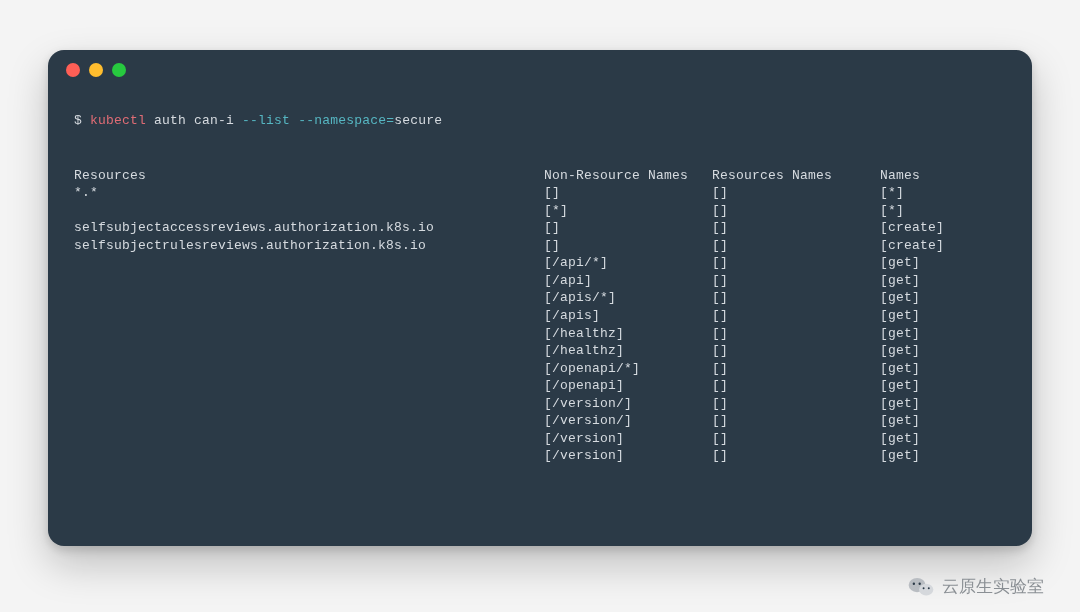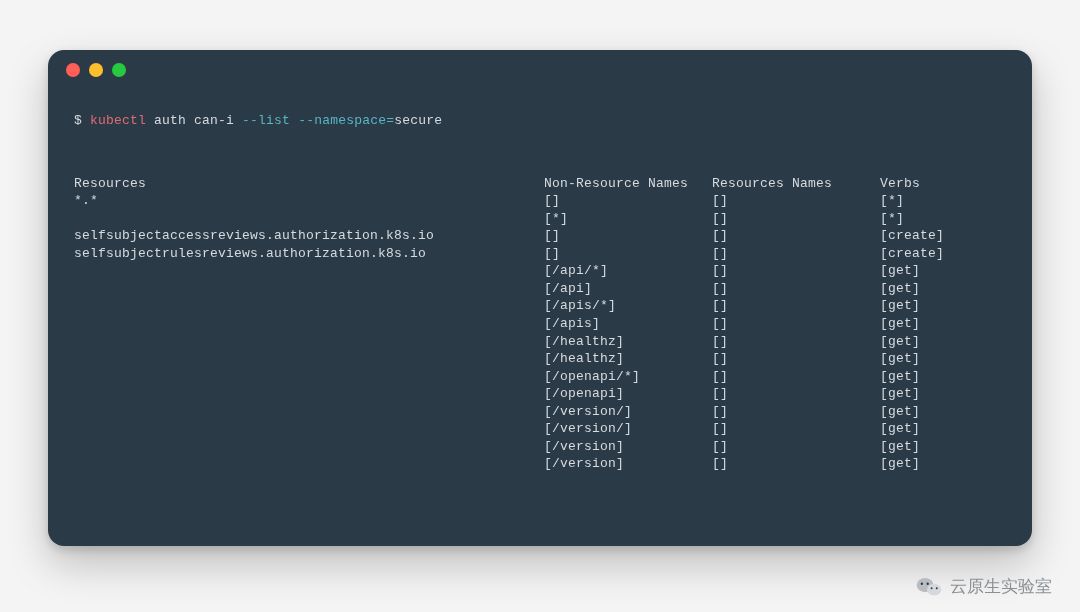--- a/index.html
+++ b/index.html
@@ -9,25 +9,25 @@
   .dot{width:14px;height:14px;border-radius:50%;}
   .dot.red{background:#ff5f56;}
   .dot.yellow{background:#ffbd2e;}
   .dot.green{background:#27c93f;}
   .body{padding:4px 26px 20px 26px;font-family:"SFMono-Regular",Menlo,Consolas,"Liberation Mono",monospace;font-size:13px;line-height:1.35;color:#d6dbe0;white-space:pre;letter-spacing:.2px;}
   .prompt{color:#d6dbe0;}
   .cmd{color:#d6dbe0;}
   .kw{color:#e06c75;}
   .flag{color:#56b6c2;}
   .val{color:#d6dbe0;}
-  .cols{display:grid;grid-template-columns:470px 168px 168px auto;margin-top:8px;}
+  .cols{display:grid;grid-template-columns:470px 168px 168px auto;}
   .row{display:contents;}
   .cell{white-space:pre;}
   .spacer{height:20px;}
-  .watermark{position:absolute;right:28px;bottom:14px;display:flex;align-items:center;gap:8px;color:#8a8f94;font-size:17px;}
+  .watermark{position:absolute;right:36px;bottom:14px;display:flex;align-items:center;gap:8px;color:#8a8f94;font-size:17px;}
   .wm-icon{width:26px;height:22px;position:relative;}
   .wm-icon svg{width:100%;height:100%;}
 </style>
 </head>
 <body>
 
 <div class="stage">
 
   <div class="term">
     <div class="titlebar">
@@ -37,21 +37,21 @@
     </div>
 
     <div class="body">
 <span><span class="prompt">$</span> <span class="kw">kubectl</span> <span class="cmd">auth can-i</span> <span class="flag">--list</span> <span class="flag">--namespace=</span><span class="val">secure</span></span>
 <div class="spacer"></div>
 <div class="cols">
   <div class="row">
     <span class="cell">Resources</span>
     <span class="cell">Non-Resource Names</span>
     <span class="cell">Resources Names</span>
-    <span class="cell">Verbs</span>
+    <span class="cell">Names</span>
   </div>
   <div id="rows-anchor" style="display:contents"><span class="cell">*.*</span><span class="cell">[]</span><span class="cell">[]</span><span class="cell">[*]</span><span class="cell"></span><span class="cell">[*]</span><span class="cell">[]</span><span class="cell">[*]</span><span class="cell">selfsubjectaccessreviews.authorization.k8s.io</span><span class="cell">[]</span><span class="cell">[]</span><span class="cell">[create]</span><span class="cell">selfsubjectrulesreviews.authorization.k8s.io</span><span class="cell">[]</span><span class="cell">[]</span><span class="cell">[create]</span><span class="cell"></span><span class="cell">[/api/*]</span><span class="cell">[]</span><span class="cell">[get]</span><span class="cell"></span><span class="cell">[/api]</span><span class="cell">[]</span><span class="cell">[get]</span><span class="cell"></span><span class="cell">[/apis/*]</span><span class="cell">[]</span><span class="cell">[get]</span><span class="cell"></span><span class="cell">[/apis]</span><span class="cell">[]</span><span class="cell">[get]</span><span class="cell"></span><span class="cell">[/healthz]</span><span class="cell">[]</span><span class="cell">[get]</span><span class="cell"></span><span class="cell">[/healthz]</span><span class="cell">[]</span><span class="cell">[get]</span><span class="cell"></span><span class="cell">[/openapi/*]</span><span class="cell">[]</span><span class="cell">[get]</span><span class="cell"></span><span class="cell">[/openapi]</span><span class="cell">[]</span><span class="cell">[get]</span><span class="cell"></span><span class="cell">[/version/]</span><span class="cell">[]</span><span class="cell">[get]</span><span class="cell"></span><span class="cell">[/version/]</span><span class="cell">[]</span><span class="cell">[get]</span><span class="cell"></span><span class="cell">[/version]</span><span class="cell">[]</span><span class="cell">[get]</span><span class="cell"></span><span class="cell">[/version]</span><span class="cell">[]</span><span class="cell">[get]</span></div>
 </div>
     </div>
   </div>
 
   <div class="watermark">
     <span class="wm-icon">
       <svg viewBox="0 0 40 32">
         <ellipse cx="14" cy="13" rx="13" ry="11" fill="#b9bdc2"></ellipse>

